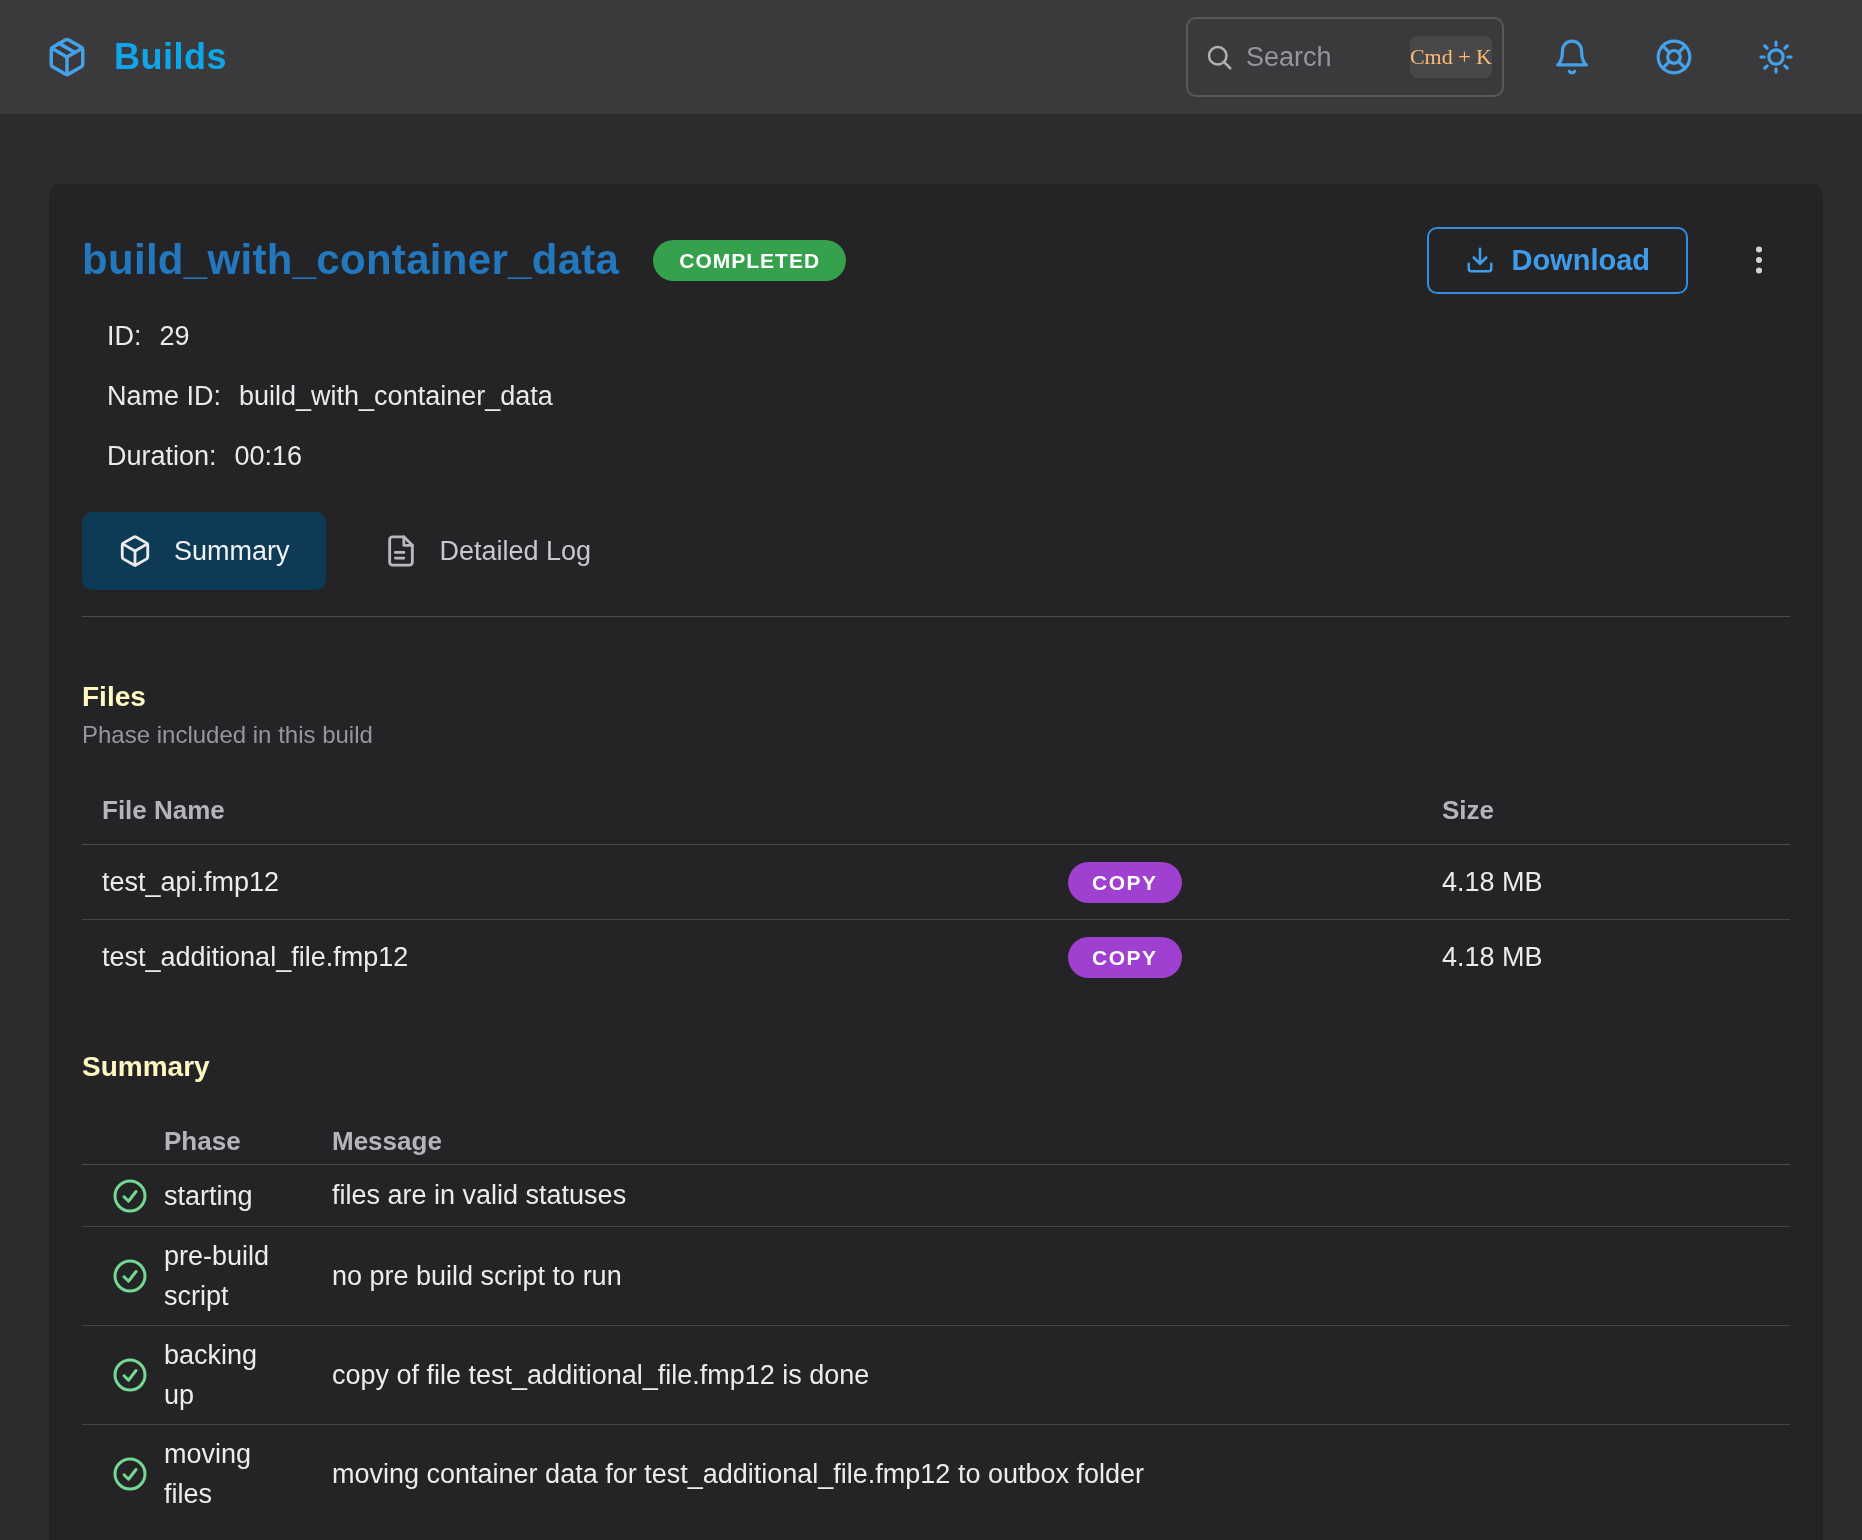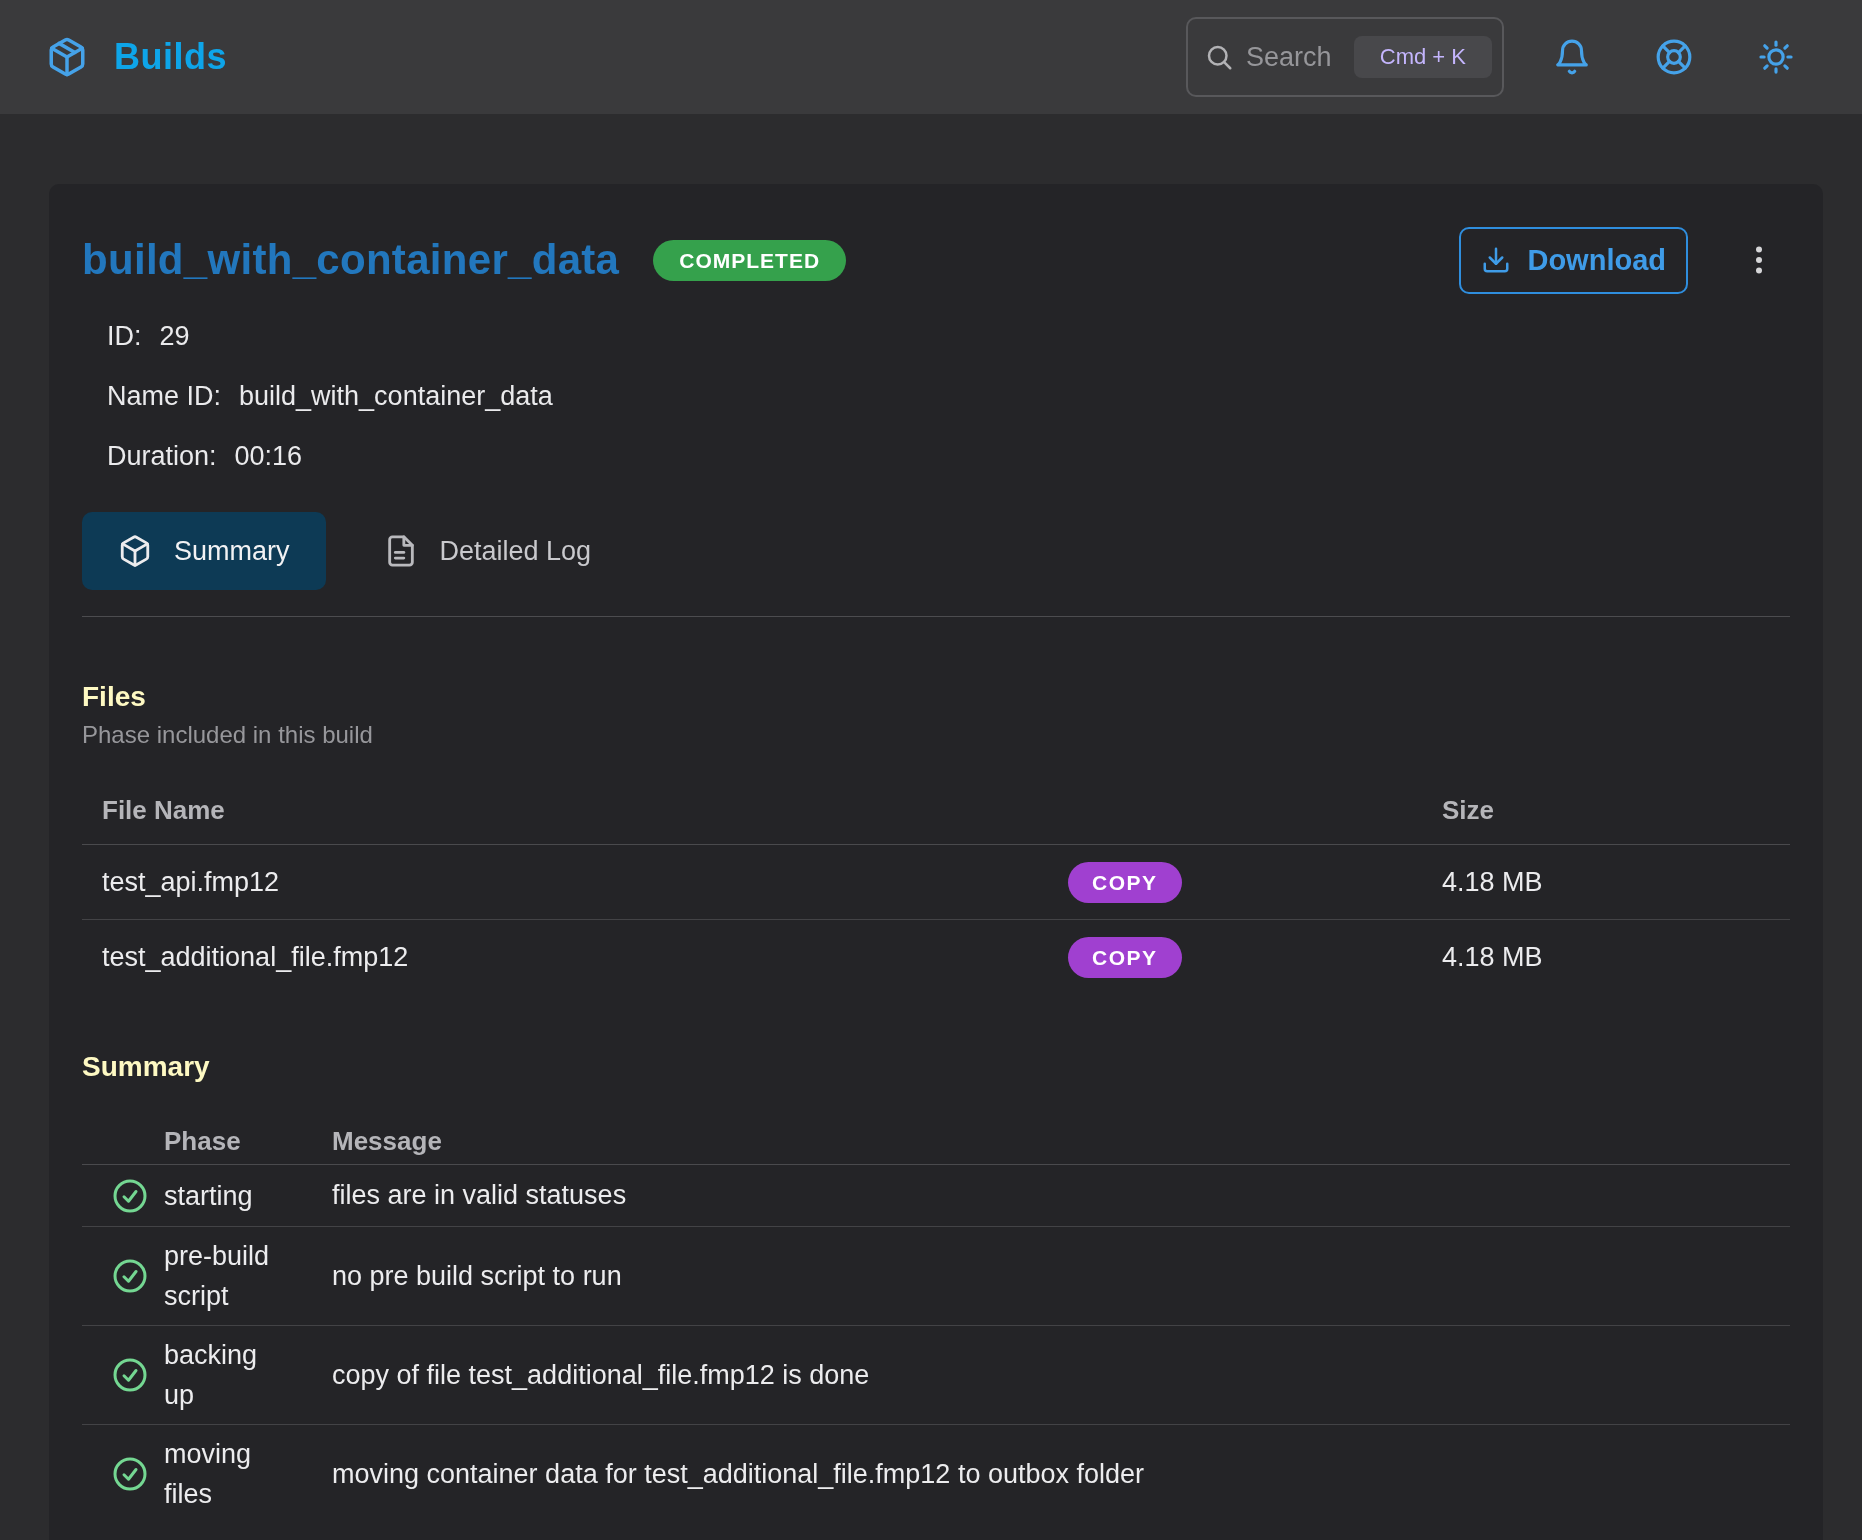--- a/index.html
+++ b/index.html
@@ -31,22 +31,22 @@
     background:#3a3a3c;
   }
   .search-box svg { width:30px; height:30px; stroke:#b2b2b5; flex:none; }
   .search-input {
     flex:1; min-width:0; background:transparent; border:none; outline:none;
     font-size:27px; color:#dddddf; font-family:"Liberation Sans", sans-serif;
   }
   .search-input::placeholder { color:#96969a; }
   .search-kbd {
     flex:none; background:#48484b; border-radius:8px;
-    padding:8px 26px; font-family:Liberation Sans, sans-serif;
-    font-size:22px; color:#c4b5fd; white-space:nowrap;
+    padding:8px 0; font-family:Liberation Serif, serif;
+    font-size:22px; color:#fdba74; white-space:nowrap;
   }
   .header-icons { display:flex; align-items:center; gap:62px; margin-left:48px; }
   .icon-btn { width:40px; height:40px; display:flex; align-items:center; justify-content:center; }
   .icon-btn svg { width:38px; height:38px; stroke:#45a2e9; }
 
   
   .build-card {
     margin:70px 39px 0 49px;
     width:1774px; min-height:1420px;
     background:#242427; border-radius:10px;
@@ -57,21 +57,21 @@
   .page-title { font-size:42px; font-weight:700; color:#2277bd; letter-spacing:0.3px; }
   .status-badge {
     margin-left:34px; background:#35a14c; color:#ffffff;
     font-size:21px; font-weight:700; letter-spacing:1px;
     padding:10px 26px; border-radius:999px; line-height:1;
   }
   .spacer { flex:1; }
   .download-btn {
     display:flex; align-items:center; gap:16px;
     border:2px solid #2f8ede; border-radius:10px;
-    padding:15px 20px; color:#3f9ce8;
+    padding:15px 36px; color:#3f9ce8;
     font-size:29px; font-weight:600;
   }
   .download-btn svg { width:30px; height:30px; stroke:#3f9ce8; }
   .kebab-btn { margin-left:50px; margin-right:10px; width:42px; height:48px;
     display:flex; align-items:center; justify-content:center; }
   .kebab-btn svg { width:36px; height:36px; fill:#d6d6d8; }
 
   .meta { margin-top:14px; padding-left:25px; }
   .meta-row { height:60px; display:flex; align-items:center; font-size:27px; color:#eaeaec; }
   .meta-row .m-label { }

